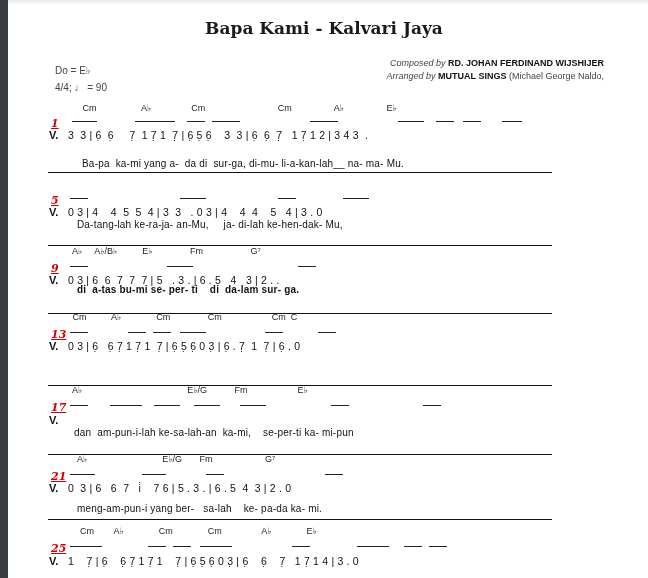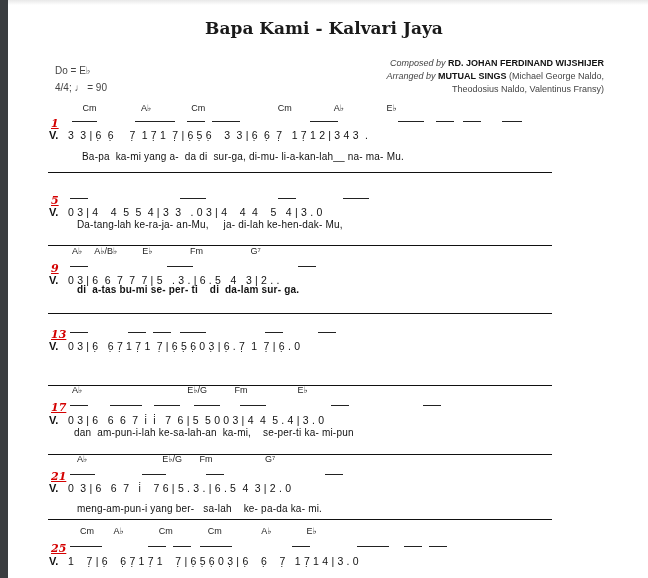--- a/index.html
+++ b/index.html
@@ -77,38 +77,37 @@
 <div class="meta-right">
   <div>
     <i>Composed by</i>
     <b>RD. JOHAN FERDINAND WIJSHIJER</b>
   </div>
   <div>
     <i>Arranged by</i>
     <b>MUTUAL SINGS</b>
     <span>(Michael George Naldo,</span>
   </div>
-  <div>Theodosius Naldo, Valentinus Fransy)</div>
 </div>
 
 <div class="system" style="top:103px;">
   <div class="chords" style="top:0;">                         Cm                  A♭                Cm                             Cm                 A♭                 E♭</div>
   <div class="beam" style="left:52px;top:18px;width:25px;"></div>
   <div class="beam" style="left:115px;top:18px;width:40px;"></div>
   <div class="beam" style="left:167px;top:18px;width:18px;"></div>
   <div class="beam" style="left:192px;top:18px;width:28px;"></div>
   <div class="beam" style="left:290px;top:18px;width:28px;"></div>
   <div class="beam" style="left:378px;top:18px;width:26px;"></div>
   <div class="beam" style="left:416px;top:18px;width:18px;"></div>
   <div class="beam" style="left:443px;top:18px;width:18px;"></div>
   <div class="beam" style="left:482px;top:18px;width:20px;"></div>
   <div class="bar-no" style="top:14px;">1</div>
   <div class="v-label" style="top:26px;">V.</div>
   <div class="notes" style="top:26px;">3  3 | 6̣  6̣     7̣  1 7̣ 1  7̣ | 6̣ 5̣ 6̣    3  3 | 6̣  6̣  7̣   1 7̣ 1 2 | 3 4 3  .</div>
-  <div class="lyrics" style="top:48px;left:50px;padding-left:12px;">Ba-pa  ka-mi yang a-  da di  sur-ga, di-mu- li-a-kan-lah__ na- ma- Mu.</div>
+  <div class="lyrics" style="top:55px;left:50px;padding-left:12px;">Ba-pa  ka-mi yang a-  da di  sur-ga, di-mu- li-a-kan-lah__ na- ma- Mu.</div>
   <div class="rule" style="bottom:-4px;right:52px;"></div>
 </div>
 
 <div class="system" style="top:176px;">
   <div class="beam" style="left:50px;top:22px;width:18px;"></div>
   <div class="beam" style="left:160px;top:22px;width:26px;"></div>
   <div class="beam" style="left:258px;top:22px;width:18px;"></div>
   <div class="beam" style="left:323px;top:22px;width:26px;"></div>
   <div class="bar-no" style="top:18px;">5</div>
   <div class="v-label" style="top:30px;">V.</div>
@@ -123,20 +122,21 @@
   <div class="beam" style="left:147px;top:22px;width:26px;"></div>
   <div class="beam" style="left:278px;top:22px;width:18px;"></div>
   <div class="bar-no" style="top:18px;">9</div>
   <div class="v-label" style="top:30px;">V.</div>
   <div class="notes" style="top:30px;">0 3 | 6  6  7  7  7 | 5   . 3 . | 6 . 5   4   3 | 2 . .</div>
   <div class="lyrics" style="top:40px;font-weight:bold;">   di  a-tas bu-mi se- per- ti    di  da-lam sur- ga.</div>
   <div class="rule" style="bottom:-4px;right:52px;"></div>
 </div>
 
 <div class="system" style="top:310px;">
+  <div class="chords" style="top:2px;">                     Cm          A♭              Cm               Cm                    Cm  C</div>
   <div class="beam" style="left:50px;top:22px;width:18px;"></div>
   <div class="beam" style="left:108px;top:22px;width:18px;"></div>
   <div class="beam" style="left:133px;top:22px;width:18px;"></div>
   <div class="beam" style="left:160px;top:22px;width:26px;"></div>
   <div class="beam" style="left:245px;top:22px;width:18px;"></div>
   <div class="beam" style="left:298px;top:22px;width:18px;"></div>
   <div class="bar-no" style="top:18px;">13</div>
   <div class="v-label" style="top:30px;">V.</div>
   <div class="notes" style="top:30px;">0 3 | 6̣   6̣ 7̣ 1 7̣ 1  7̣ | 6̣ 5̣ 6̣ 0 3̣ | 6̣ . 7̣  1  7̣ | 6̣ . 0</div>
   <div class="rule" style="bottom:-10px;right:52px;"></div>
@@ -146,21 +146,20 @@
   <div class="chords" style="top:0;">                     A♭                                          E♭/G           Fm                    E♭</div>
   <div class="beam" style="left:50px;top:20px;width:18px;"></div>
   <div class="beam" style="left:90px;top:20px;width:32px;"></div>
   <div class="beam" style="left:134px;top:20px;width:26px;"></div>
   <div class="beam" style="left:174px;top:20px;width:26px;"></div>
   <div class="beam" style="left:220px;top:20px;width:26px;"></div>
   <div class="beam" style="left:311px;top:20px;width:18px;"></div>
   <div class="beam" style="left:403px;top:20px;width:18px;"></div>
   <div class="bar-no" style="top:16px;">17</div>
   <div class="v-label" style="top:29px;">V.</div>
-  <div class="notes" style="top:29px;">0 3 | 6   6  6  7  i̇  i̇   7  6 | 5  5 0 0 3 | 4  4  5 . 4 | 3 . 0</div>
   <div class="lyrics" style="top:42px;">  dan  am-pun-i-lah ke-sa-lah-an  ka-mi,    se-per-ti ka- mi-pun</div>
   <div class="rule" style="bottom:-4px;right:52px;"></div>
 </div>
 
 <div class="system" style="top:452px;">
   <div class="chords" style="top:2px;">                       A♭                              E♭/G       Fm                     G⁷</div>
   <div class="beam" style="left:50px;top:22px;width:25px;"></div>
   <div class="beam" style="left:122px;top:22px;width:24px;"></div>
   <div class="beam" style="left:186px;top:22px;width:18px;"></div>
   <div class="beam" style="left:305px;top:22px;width:18px;"></div>

